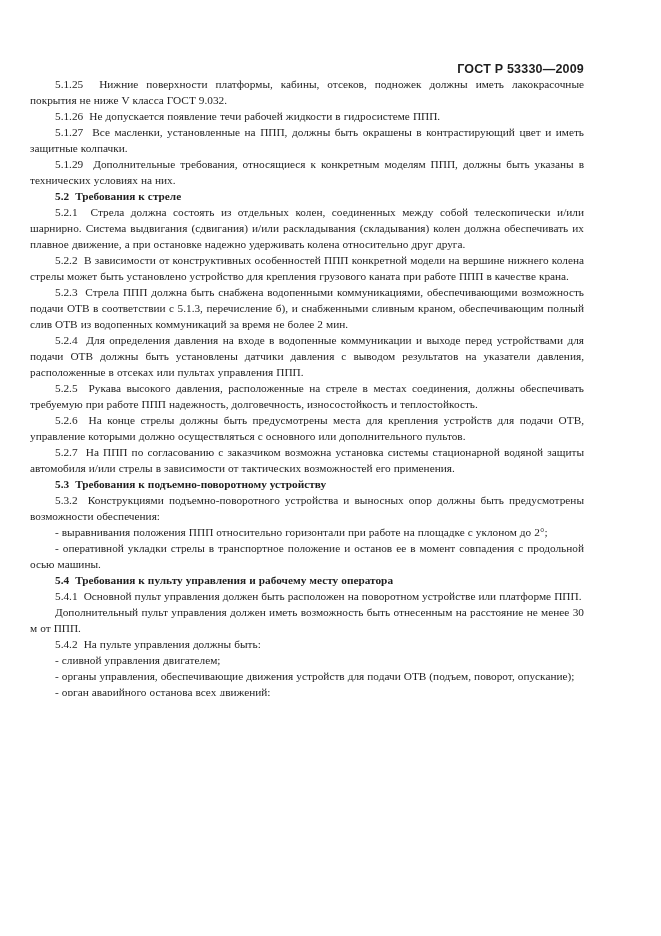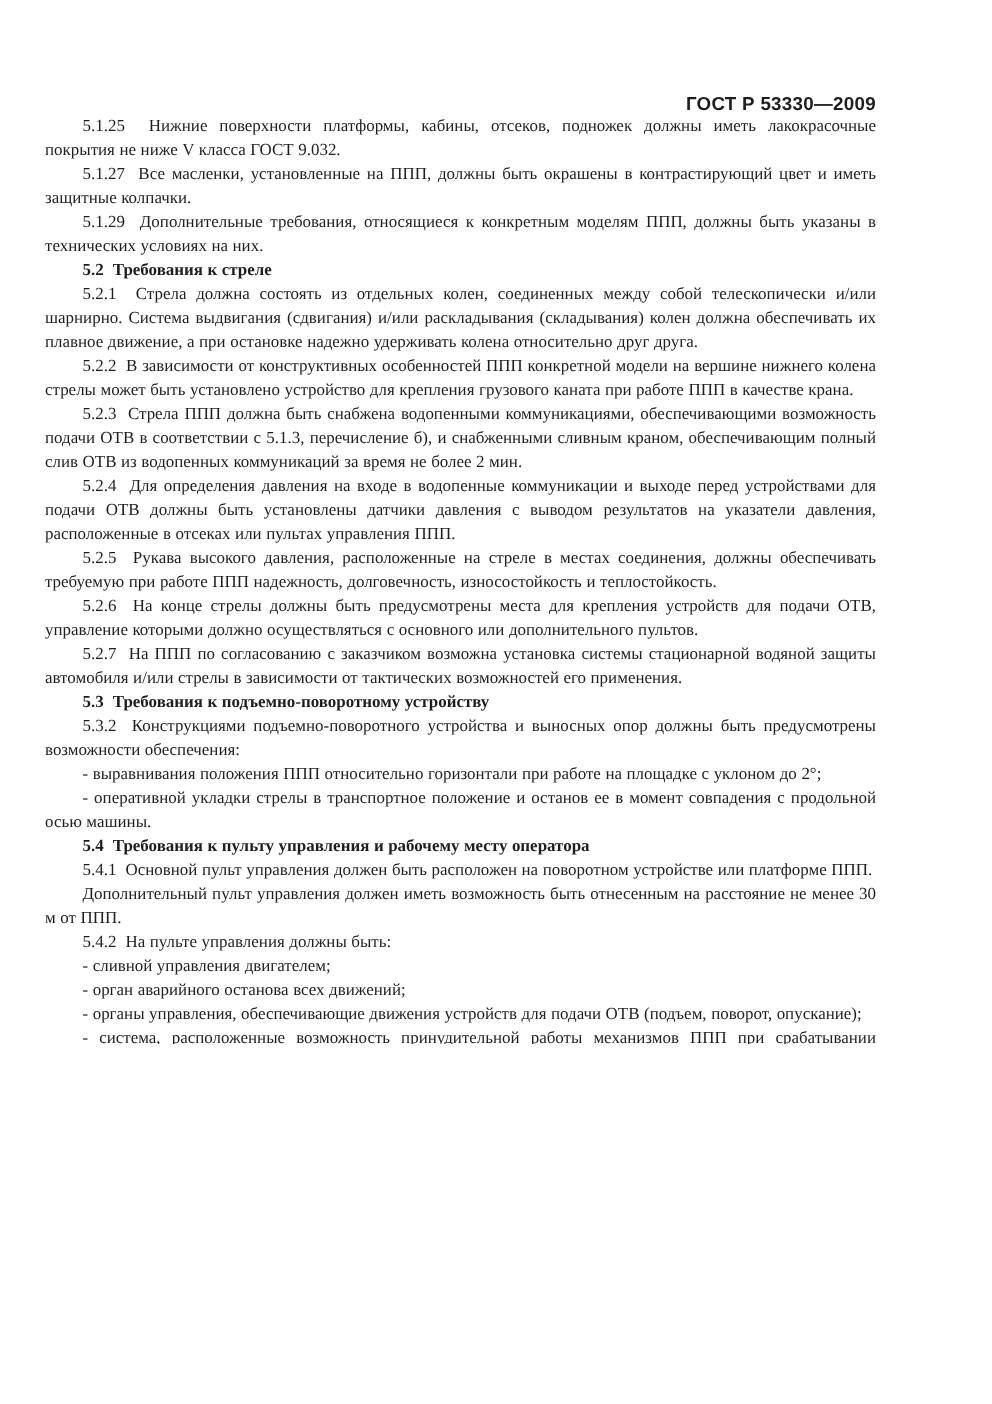--- a/index.html
+++ b/index.html
@@ -58,40 +58,41 @@
 </style>
 </head>
 <body>
 
 <div class="page">
 
   <div class="doc-header">ГОСТ Р 53330—2009</div>
 
   <div class="content">
     <p>5.1.25&nbsp;&nbsp;Нижние поверхности платформы, кабины, отсеков, подножек должны иметь лакокрасочные покрытия не ниже V класса ГОСТ 9.032.</p>
+    <p>5.1.26&nbsp;&nbsp;Не допускается появление течи рабочей жидкости в гидросистеме ППП.</p>
     <p>5.1.27&nbsp;&nbsp;Все масленки, установленные на ППП, должны быть окрашены в контрастирующий цвет и иметь защитные колпачки.</p>
     <p>5.1.29&nbsp;&nbsp;Дополнительные требования, относящиеся к конкретным моделям ППП, должны быть указаны в технических условиях на них.</p>
     <p class="heading">5.2&nbsp;&nbsp;Требования к стреле</p>
     <p>5.2.1&nbsp;&nbsp;Стрела должна состоять из отдельных колен, соединенных между собой телескопически и/или шарнирно. Система выдвигания (сдвигания) и/или раскладывания (складывания) колен должна обеспечивать их плавное движение, а при остановке надежно удерживать колена относительно друг друга.</p>
     <p>5.2.2&nbsp;&nbsp;В зависимости от конструктивных особенностей ППП конкретной модели на вершине нижнего колена стрелы может быть установлено устройство для крепления грузового каната при работе ППП в качестве крана.</p>
     <p>5.2.3&nbsp;&nbsp;Стрела ППП должна быть снабжена водопенными коммуникациями, обеспечивающими возможность подачи ОТВ в соответствии с 5.1.3, перечисление б), и снабженными сливным краном, обеспечивающим полный слив ОТВ из водопенных коммуникаций за время не более 2 мин.</p>
     <p>5.2.4&nbsp;&nbsp;Для определения давления на входе в водопенные коммуникации и выходе перед устройствами для подачи ОТВ должны быть установлены датчики давления с выводом результатов на указатели давления, расположенные в отсеках или пультах управления ППП.</p>
     <p>5.2.5&nbsp;&nbsp;Рукава высокого давления, расположенные на стреле в местах соединения, должны обеспечивать требуемую при работе ППП надежность, долговечность, износостойкость и теплостойкость.</p>
     <p>5.2.6&nbsp;&nbsp;На конце стрелы должны быть предусмотрены места для крепления устройств для подачи ОТВ, управление которыми должно осуществляться с основного или дополнительного пультов.</p>
     <p>5.2.7&nbsp;&nbsp;На ППП по согласованию с заказчиком возможна установка системы стационарной водяной защиты автомобиля и/или стрелы в зависимости от тактических возможностей его применения.</p>
     <p class="heading">5.3&nbsp;&nbsp;Требования к подъемно-поворотному устройству</p>
     <p>5.3.2&nbsp;&nbsp;Конструкциями подъемно-поворотного устройства и выносных опор должны быть предусмотрены возможности обеспечения:</p>
     <p>- выравнивания положения ППП относительно горизонтали при работе на площадке с уклоном до 2°;</p>
     <p>- оперативной укладки стрелы в транспортное положение и останов ее в момент совпадения с продольной осью машины.</p>
     <p class="heading">5.4&nbsp;&nbsp;Требования к пульту управления и рабочему месту оператора</p>
     <p>5.4.1&nbsp;&nbsp;Основной пульт управления должен быть расположен на поворотном устройстве или платформе ППП.</p>
     <p>Дополнительный пульт управления должен иметь возможность быть отнесенным на расстояние не менее 30 м от ППП.</p>
     <p>5.4.2&nbsp;&nbsp;На пульте управления должны быть:</p>
     <p>- сливной управления двигателем;</p>
+    <p>- органы управления, обеспечивающие движения устройств для подачи ОТВ (подъем, поворот, опускание);</p>
     <p>- орган аварийного останова всех движений;</p>
-    <p>- органы управления, обеспечивающие движения устройств для подачи ОТВ (подъем, поворот, опускание);</p>
     <p>- система, расположенные возможность принудительной работы механизмов ППП при срабатывании блокировок;</p>
 
   </div>
 
   <div class="page-number">7</div>
 
 </div>
 
 </body></html>

